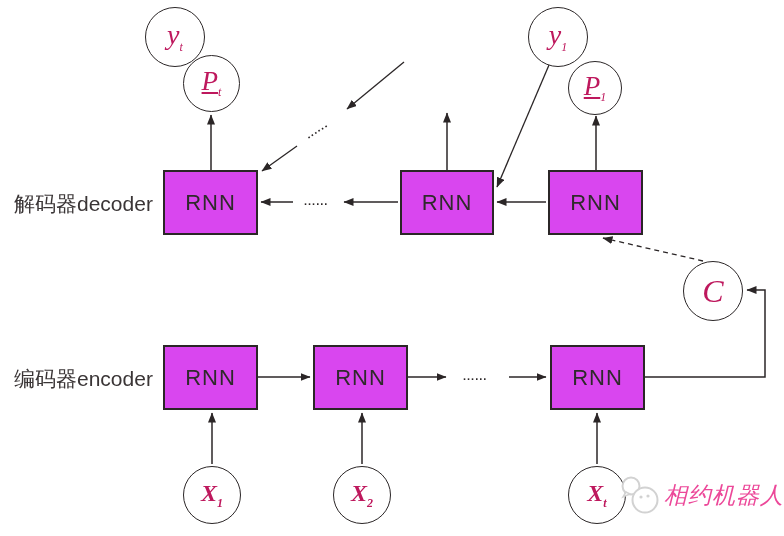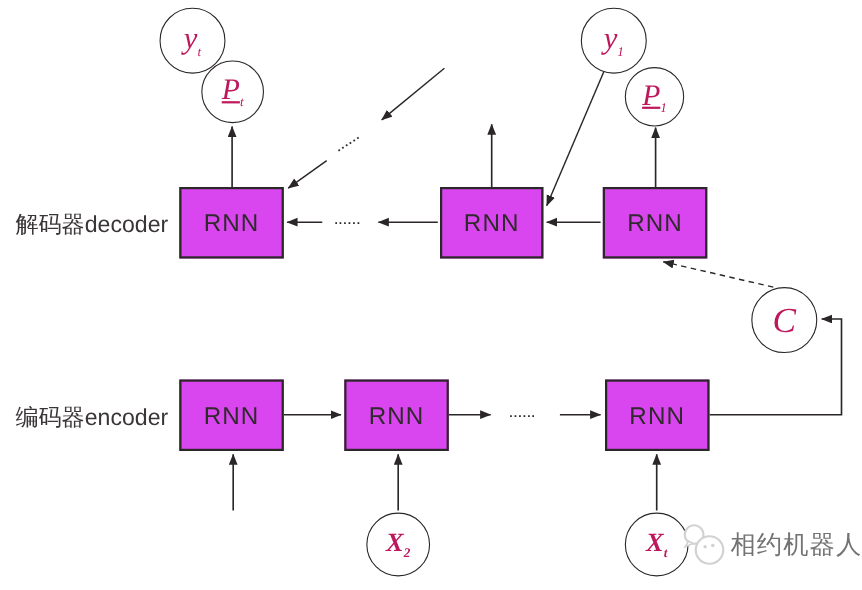--- a/index.html
+++ b/index.html
@@ -23,21 +23,21 @@
   .m-p { font-size:27px;text-decoration:underline; }
   .m-x { font-size:24px; font-weight:bold; }
   .m-c { font-size:32px; }
   .row-label { position:absolute; font-size:21px; color:#3a3536; white-space:nowrap; }
   .dots {
     position:absolute; font-size:11px; font-weight:bold; letter-spacing:1px;
     color:#2b2627; line-height:10px; white-space:nowrap;
   }
   .dots.diag { transform:rotate(-33deg); transform-origin:center; }
   .watermark { position:absolute; left:618px; top:472px; display:flex; align-items:center; }
-  .watermark-text { font-size:23px; color:#737373; letter-spacing:1px; white-space:nowrap; }
+  .watermark-text { font-size:23px; color:#ec4899; letter-spacing:1px; white-space:nowrap;font-style:italic; }
 </style>
 </head>
 <body>
 
 <div class="canvas">
 
   <svg class="wires" viewBox="0 0 784 536" xmlns="http://www.w3.org/2000/svg">
     <defs>
       <marker id="arr" markerUnits="userSpaceOnUse" markerWidth="11" markerHeight="9" refX="9.5" refY="4" orient="auto">
         <path d="M0,0 L10,4 L0,8 z" fill="#2b2627"></path>
@@ -108,20 +108,23 @@
     <span class="math m-p"><span>P</span><sub>t</sub></span>
   </div>
   <div class="circle" style="left:568px; top:61px; width:54px; height:54px;">
     <span class="math m-p"><span>P</span><sub>1</sub></span>
   </div>
 
   <div class="circle" style="left:683px; top:261px; width:60px; height:60px;">
     <span class="math m-c">C</span>
   </div>
 
+  <div class="circle" style="left:183px; top:466px; width:58px; height:58px;">
+    <span class="math m-x"><span>X</span><sub>1</sub></span>
+  </div>
   <div class="circle" style="left:333px; top:466px; width:58px; height:58px;">
     <span class="math m-x"><span>X</span><sub>2</sub></span>
   </div>
   <div class="circle" style="left:568px; top:466px; width:58px; height:58px;">
     <span class="math m-x"><span>X</span><sub>t</sub></span>
   </div>
 
   <div class="watermark">
     <svg width="46" height="46" viewBox="0 0 46 46" xmlns="http://www.w3.org/2000/svg">
       <circle cx="13" cy="14" r="8.5" fill="#ffffff" stroke="#d2d2d2" stroke-width="2"></circle>

